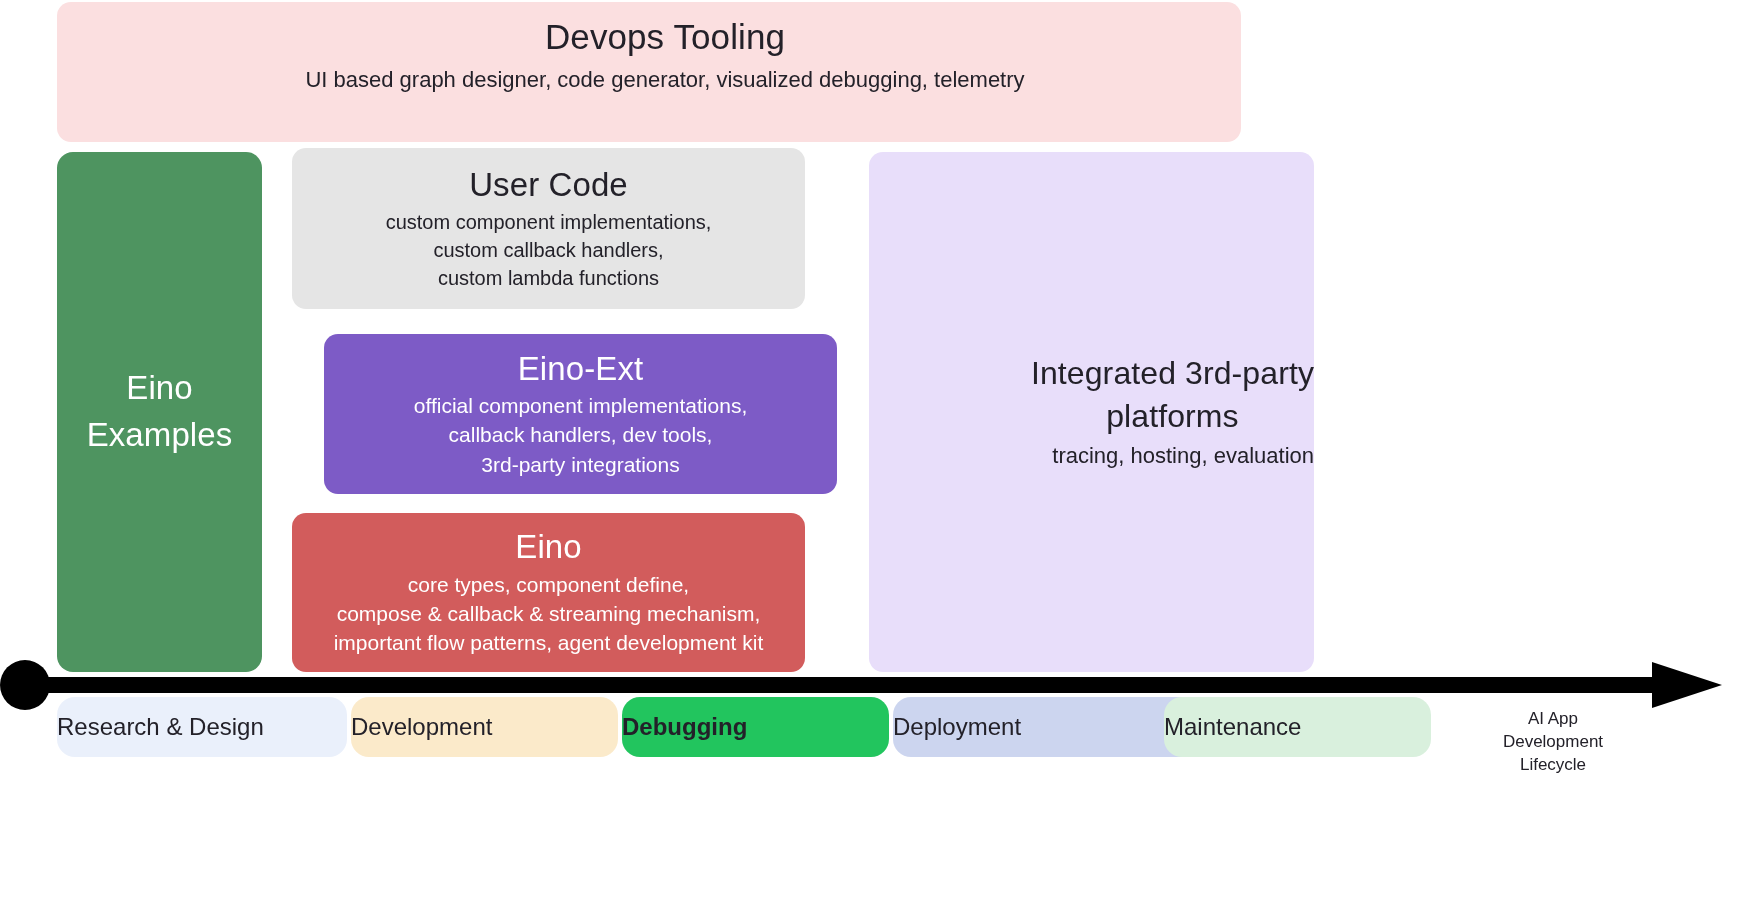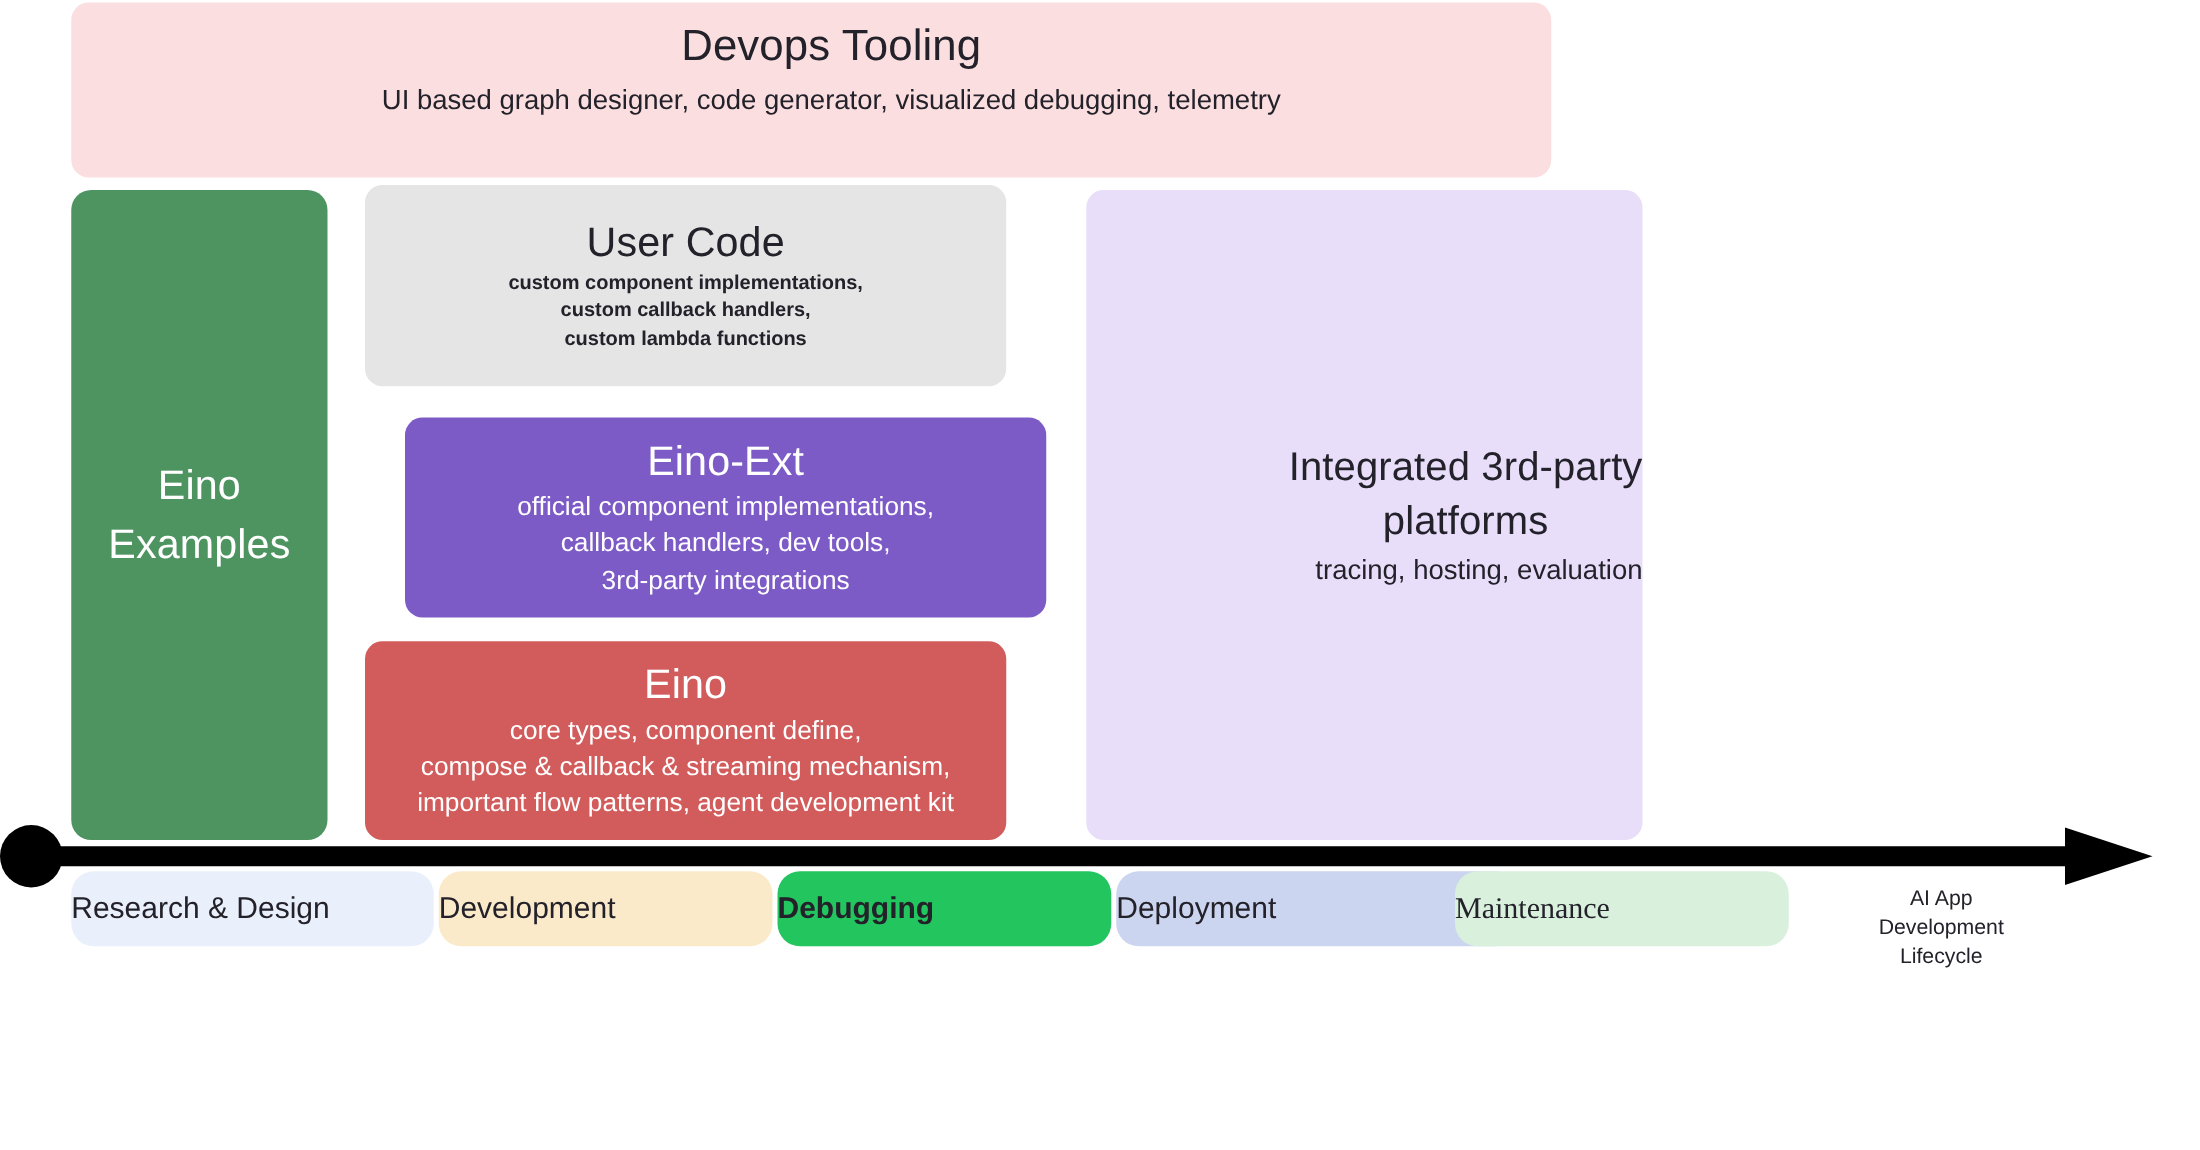--- a/index.html
+++ b/index.html
@@ -76,21 +76,21 @@
 
   
   #user-code {
     left: 292px;
     top: 148px;
     width: 513px;
     height: 161px;
     background: #e5e5e5;
   }
   #user-code .title { font-size: 33px; }
-  #user-code .sub { font-size: 16px; font-weight: bold; }
+  #user-code .sub { font-size: 20px; }
 
   #eino-ext {
     left: 292px;
     top: 334px;
     width: 513px;
     height: 160px;
     background: #7d5bc6;
     color: #ffffff;
     margin-left: 32px;
   }
@@ -223,21 +223,21 @@
       </div>
       <div class="stage" style="left: 294px; width: 267px; background: rgb(251, 234, 202);">
         <span>Development</span>
       </div>
       <div class="stage" style="left: 565px; width: 267px; background: #22c55e; font-weight: bold;">
         <span>Debugging</span>
       </div>
       <div class="stage" style="left: 836px; width: 321px; background: rgb(204, 213, 239);">
         <span>Deployment</span>
       </div>
-      <div class="stage" style="left: 1107px; width: 267px; background: rgb(217, 240, 221); font-family: Liberation Serif, serif;">
+      <div class="stage" style="left: 1107px; width: 267px; background: rgb(217, 240, 221);">
         <span>Maintenance</span>
       </div>
     </div>
 
   <div id="lifecycle-caption">AI App
 Development
 Lifecycle</div>
 
 </div>
 

